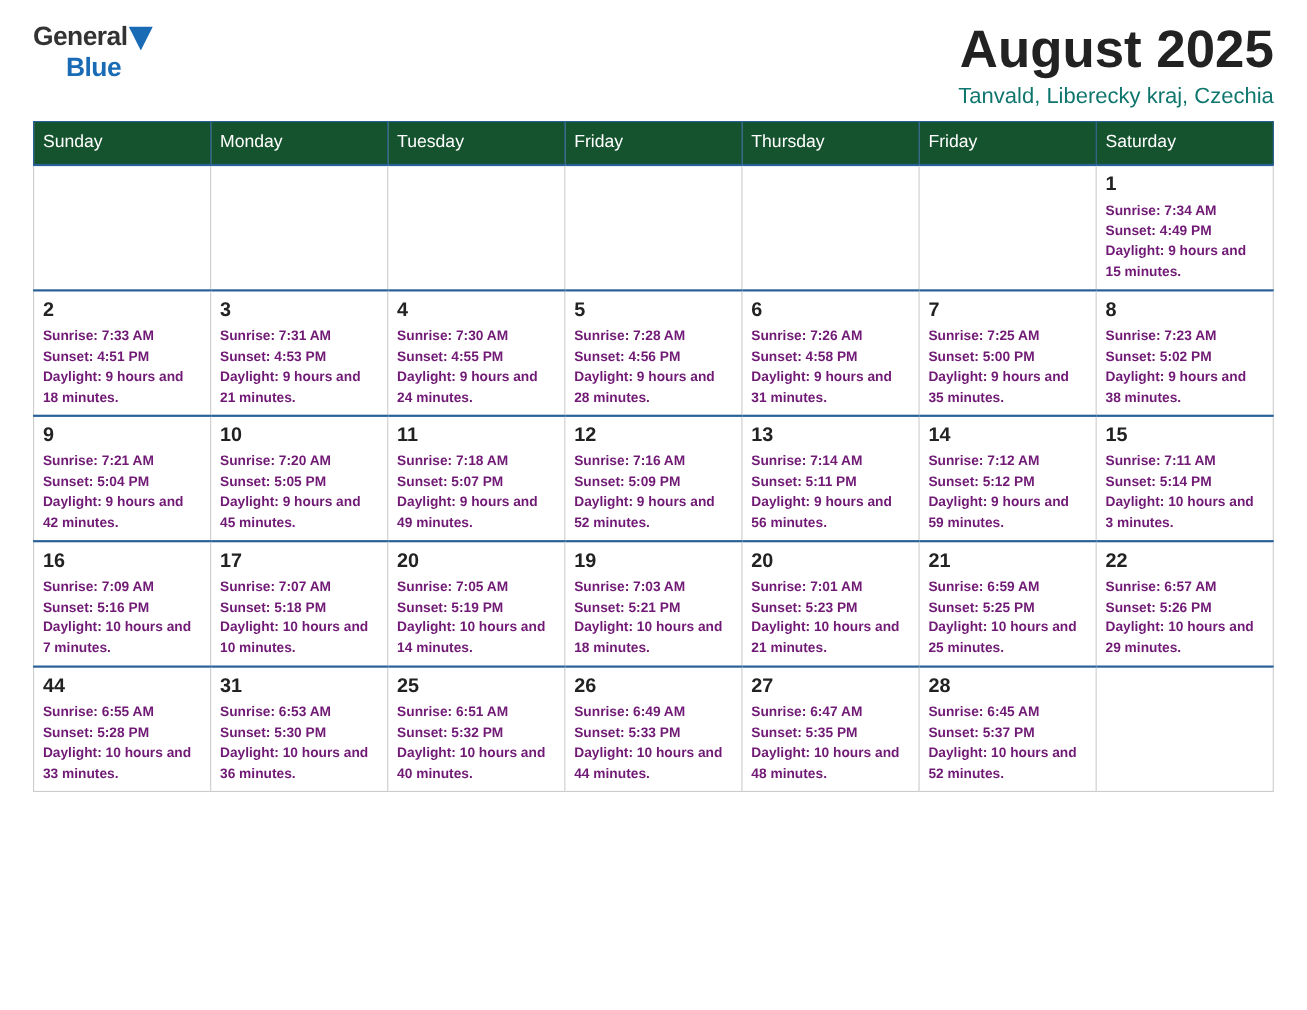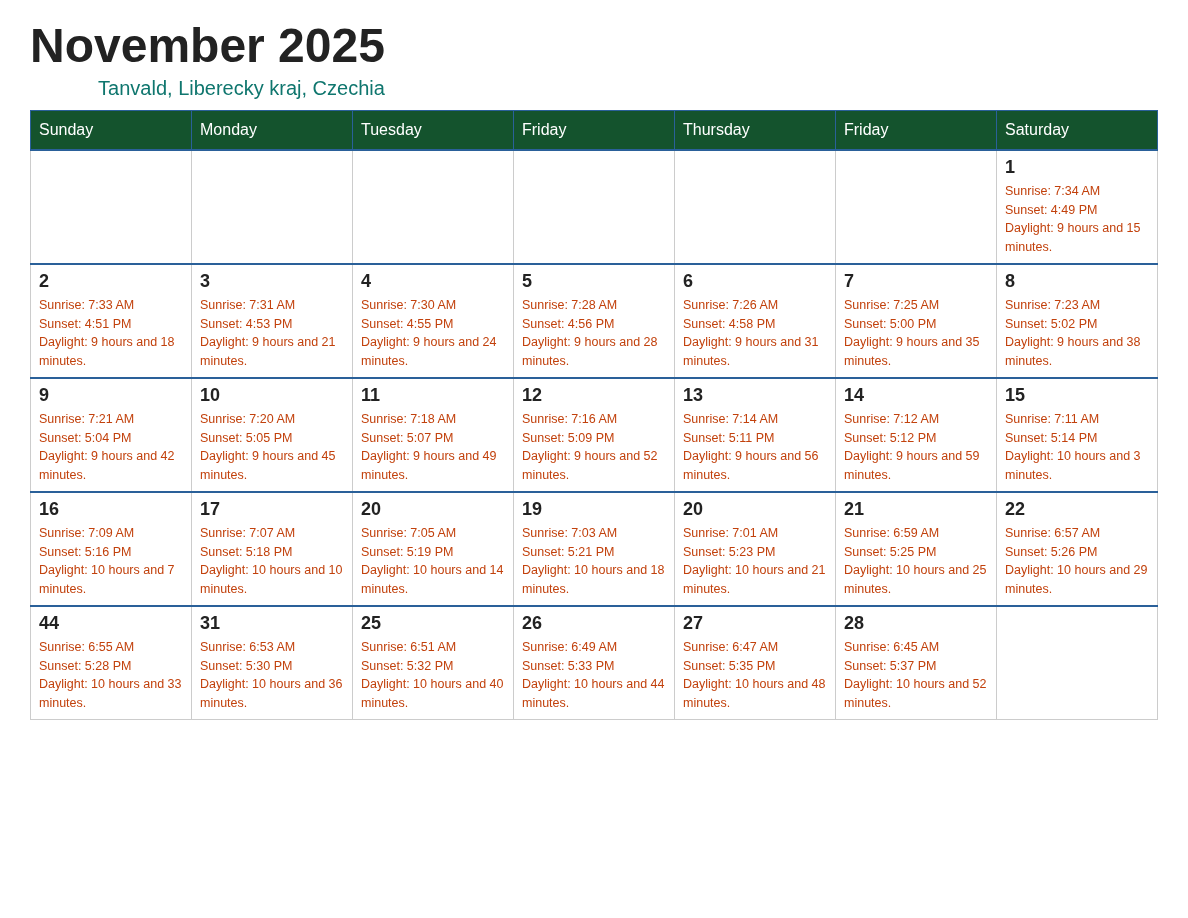--- a/index.html
+++ b/index.html
@@ -62,22 +62,23 @@
     }
     .day-number {
       font-size: 18px;
       font-weight: bold;
       color: #222;
       display: block;
       margin-bottom: 4px;
     }
     .day-info {
       font-size: 12.5px;
-      color: #c2410c;
+      color: #701a75;
       line-height: 1.5;
+      font-weight: bold;
     }
     .empty-cell {
       background: #f9f9f9;
     }
     
     .logo-wrap {
       display: flex;
       flex-direction: column;
       align-items: flex-start;
     }
@@ -88,22 +89,33 @@
     .logo-line2 {
       display: flex;
       align-items: center;
       margin-left: 2px;
     }
   </style>
 </head>
 <body>
 
 <div class="header">
+  <div class="logo-wrap">
+    <div class="logo-line1">
+      <span style="font-size:24px;font-weight:bold;color:#333;letter-spacing:-0.5px;">General</span>
+      <svg width="22" height="22" viewBox="0 0 22 22" style="margin-left:1px;margin-top:1px;">
+        <polygon points="0,0 22,0 11,22" fill="#1a6bb5"></polygon>
+      </svg>
+    </div>
+    <div class="logo-line2">
+      <span style="font-size:24px;font-weight:bold;color:#1a6bb5;letter-spacing:-0.5px;margin-left:28px;">Blue</span>
+    </div>
+  </div>
   <div class="title-section">
-    <div class="month-title">November 2025</div>
+    <div class="month-title">August 2025</div>
     <div class="location">Tanvald, Liberecky kraj, Czechia</div>
   </div>
 </div>
 
 <table class="calendar">
   <thead>
     <tr>
     <th>Sunday</th>
         <th>Monday</th>
         <th>Tuesday</th>

